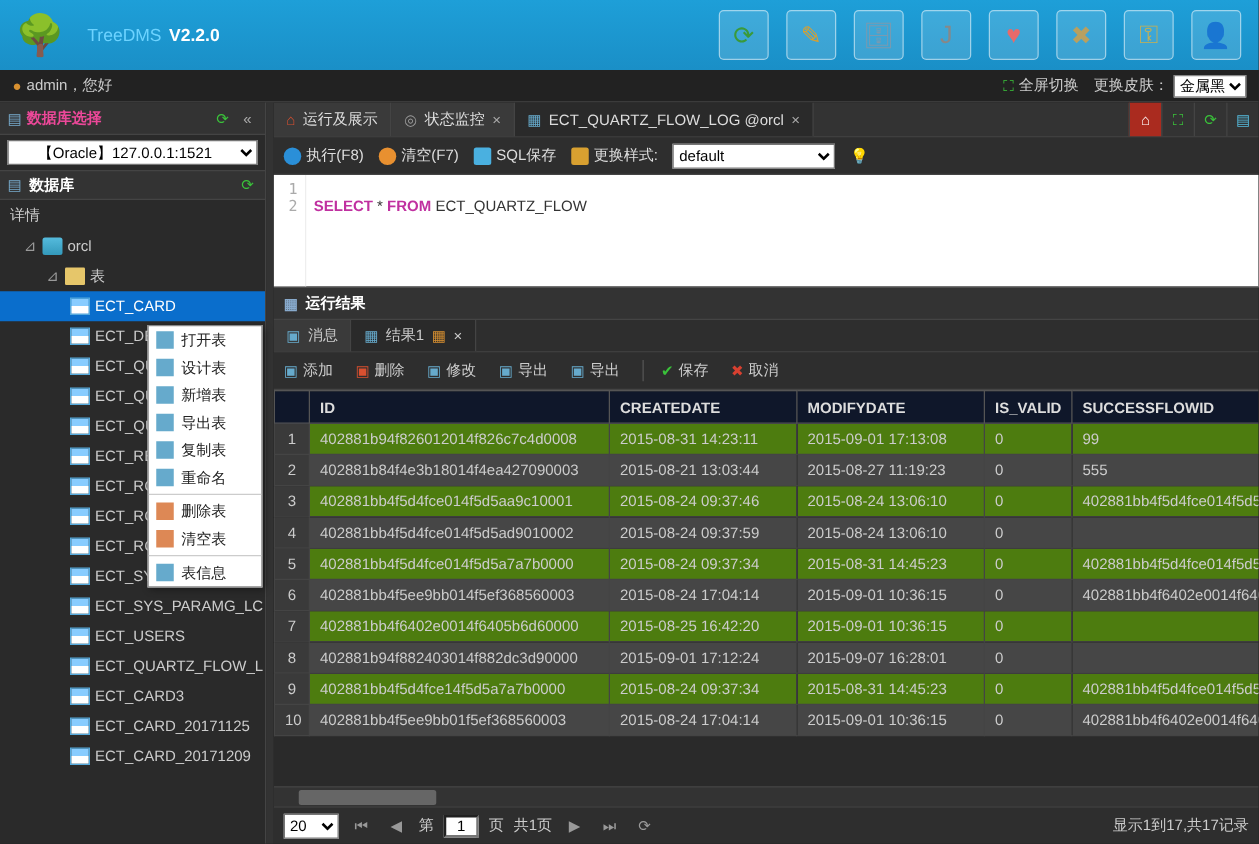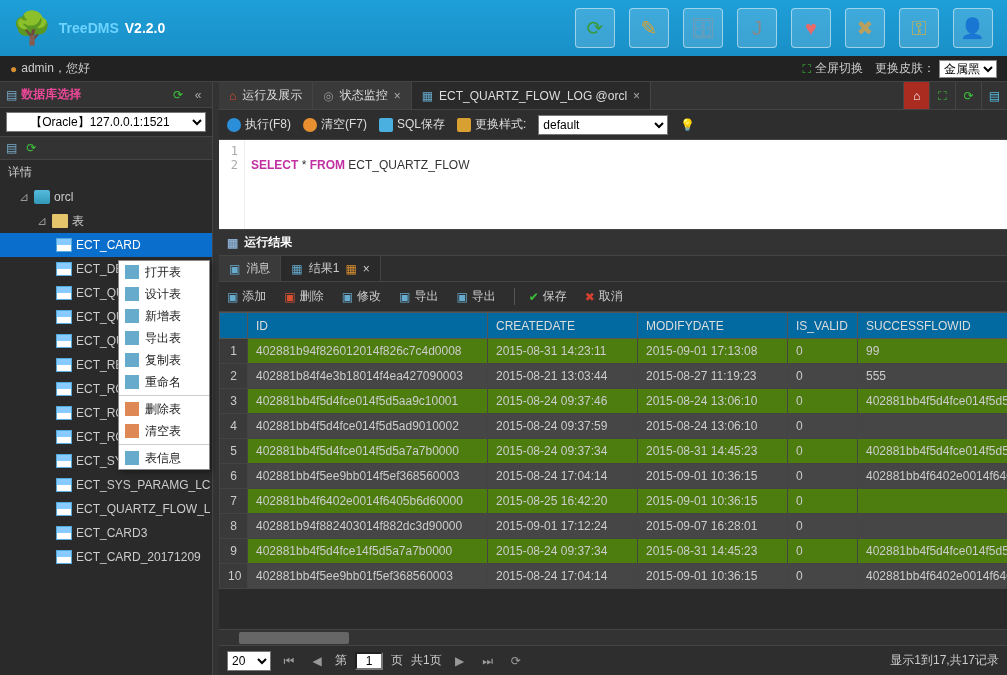--- a/index.html
+++ b/index.html
@@ -2,21 +2,21 @@
 <html><head>
 <meta charset="utf-8">
 <style>
 * { margin: 0; padding: 0; box-sizing: border-box; font-family: "Microsoft YaHei", Arial, sans-serif; font-size: 12px; }
 body { background: #2a2a2a; color: #ccc; overflow: hidden; width: 1007px; height: 675px; }
 
 
 .banner { height: 56px; background: linear-gradient(#1e9fd8, #1a8fc7); display: flex; align-items: center; padding: 0 12px; position: relative; }
 .logo-icon { color: #0d5a7a; font-size: 32px; margin-right: 6px; }
 .app-title { color: #fff; font-size: 22px; font-weight: bold; }
-.app-sub { color: #6dd3ff; font-size: 14px; margin-left: 1px; font-weight: bold; }
+.app-sub { color: #6dd3ff; font-size: 14px; margin-left: 12px; font-weight: normal; }
 .app-ver { color: #fff; font-size: 14px; margin-left: 6px; font-weight: bold; }
 .banner-icons { position: absolute; right: 14px; display: flex; gap: 14px; }
 .banner-icons .bicon { width: 40px; height: 40px; border: 1px solid rgba(255,255,255,0.5); border-radius: 4px; display: flex; align-items: center; justify-content: center; font-size: 20px; color: #888; background: rgba(255,255,255,0.15); }
 
 
 .userbar { height: 26px; background: #222; display: flex; align-items: center; padding: 0 10px; color: #ccc; border-bottom: 1px solid #444; }
 .userbar .spacer { flex: 1; }
 .userbar .skin-label { margin-right: 4px; }
 .userbar select { background: #fff; border: 1px solid #888; font-size: 12px; height: 18px; }
 
@@ -93,21 +93,21 @@
 .rtab.active { background: #2a2a2a; }
 .result-tools { height: 30px; background: #2e2e2e; border-bottom: 1px solid #444; display: flex; align-items: center; padding: 0 8px; gap: 18px; }
 .rtool { display: flex; align-items: center; gap: 4px; cursor: pointer; }
 .rtool.sep { border-left: 1px solid #555; padding-left: 14px; }
 .check { color: #3ac23a; }
 .cross { color: #d84030; }
 
 
 .table-wrap { flex: 1; overflow: hidden; background: #2a2a2a; position: relative; }
 table.data { width: 100%; border-collapse: collapse; table-layout: fixed; }
-table.data th { background: #0369a1; color: #ddd; text-align: left; padding: 5px 8px; border: 1px solid #555; font-weight: normal; height: 26px; }
+table.data th { background: #0f172a; color: #ddd; text-align: left; padding: 5px 8px; border: 1px solid #555; font-weight: bold; height: 26px; }
 table.data td { padding: 4px 8px; border: 1px solid #444; color: #ccc; height: 25px; white-space: nowrap; overflow: hidden; }
 table.data tr.odd td { background: #4d7c0f; }
 table.data tr.even td { background: #464646; }
 table.data td.rownum { background: #3a3a3a !important; text-align: center; width: 28px; color: #ccc; }
 table.data th.rownum { width: 28px; }
 
 
 .pager { height: 30px; background: #2e2e2e; border-top: 1px solid #444; display: flex; align-items: center; padding: 0 8px; gap: 8px; }
 .pager select { background: #fff; color: #000; width: 44px; height: 20px; }
 .pager .pbtn { width: 20px; text-align: center; cursor: pointer; color: #999; }
@@ -159,20 +159,21 @@
       <span class="icon-btn">⟳</span>
       <span class="icon-btn gray">«</span>
     </div>
     <div class="db-select">
       <select>
         <option>【Oracle】127.0.0.1:1521</option>
       </select>
     </div>
     <div class="panel-sub">
       <span style="color:#7ac">▤</span>
+      <span class="title">数据库</span>
       <span class="icon-btn">⟳</span>
     </div>
     <div class="detail-label">详情</div>
     <div class="tree">
       <div class="tree-node indent1">
         <span class="toggle">⊿</span>
         <span class="nicon db"></span>
         <span>orcl</span>
       </div>
       <div class="tree-node indent2">
@@ -220,25 +221,33 @@
           <div class="tree-node indent3">
             <span class="nicon table"></span>
             <span>ECT_SYS_PARAMG</span>
           </div>
           <div class="tree-node indent3">
             <span class="nicon table"></span>
             <span>ECT_SYS_PARAMG_LC</span>
           </div>
           <div class="tree-node indent3">
             <span class="nicon table"></span>
+            <span>ECT_USERS</span>
+          </div>
+          <div class="tree-node indent3">
+            <span class="nicon table"></span>
             <span>ECT_QUARTZ_FLOW_L</span>
           </div>
           <div class="tree-node indent3">
             <span class="nicon table"></span>
             <span>ECT_CARD3</span>
+          </div>
+          <div class="tree-node indent3">
+            <span class="nicon table"></span>
+            <span>ECT_CARD_20171125</span>
           </div>
           <div class="tree-node indent3">
             <span class="nicon table"></span>
             <span>ECT_CARD_20171209</span>
           </div>
         </div>
     </div>
   </div>
 
   <div class="splitter"></div>

